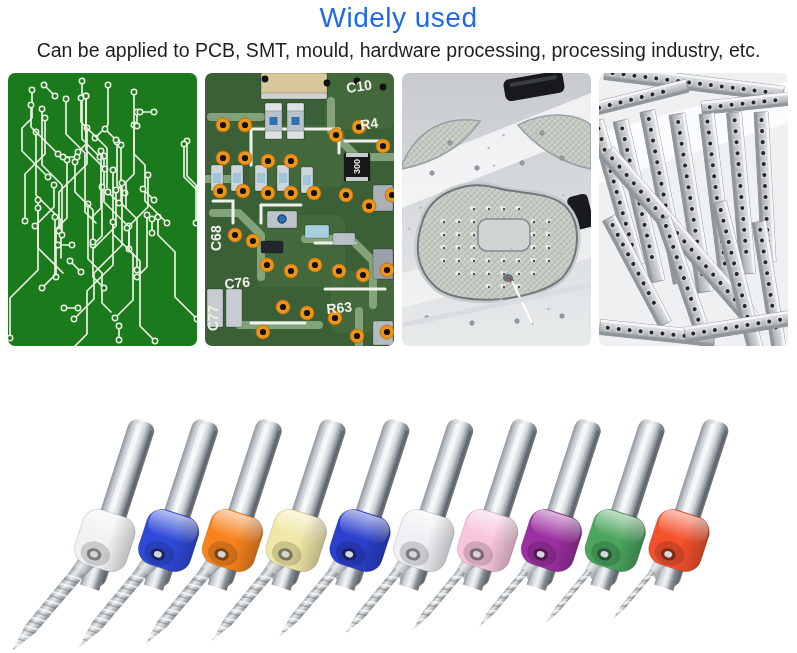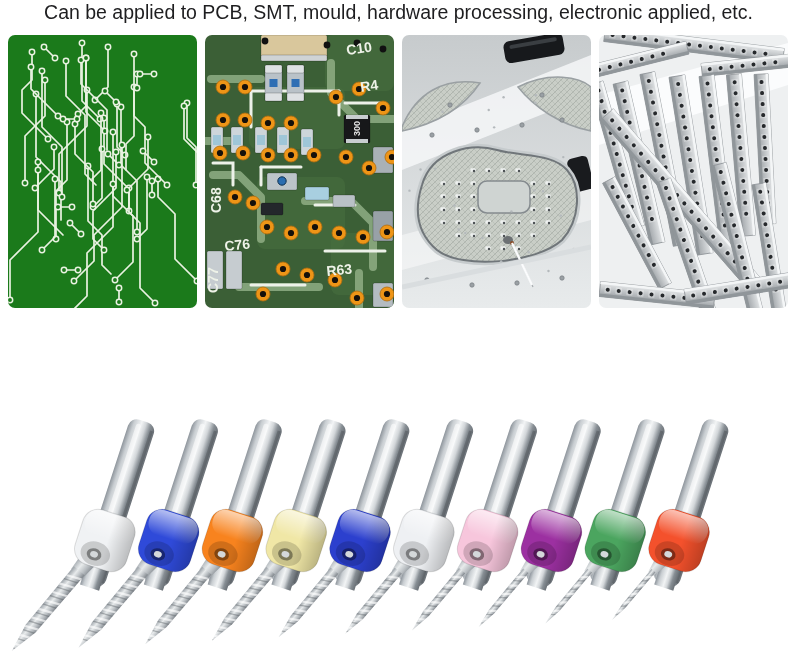--- a/index.html
+++ b/index.html
@@ -10,21 +10,22 @@
   .subtitle{margin:0 0 11px 0;text-align:center;font-size:19.5px;color:#1e1e20;line-height:24px;}
   .photos{display:flex;gap:8px;padding:0 8px;}
   .photo{width:189px;height:273px;border-radius:7px;overflow:hidden;display:block;flex:0 0 auto;}
   .drills{position:absolute;left:0;top:400px;width:797px;height:253px;display:block;}
   svg text{font-family:"Liberation Sans",sans-serif;}
 </style>
 </head>
 <body>
 
 <div class="page">
-  <p class="subtitle">Can be applied to PCB, SMT, mould, hardware processing, electronic applied, etc.</p>
+  <h1 class="title" style="color: rgb(33, 105, 232);">Widely used</h1>
+  <p class="subtitle">Can be applied to PCB, SMT, mould, hardware processing, processing industry, etc.</p>
 
   <div class="photos">
     <svg id="ph1" class="photo" viewBox="0 0 189 273">
         <rect x="0" y="0" width="189" height="273" fill="#1b7a1b"></rect>
         <path d="M96 83 L96 129 L121 154 L121 176" fill="none" stroke="#eaf2e2" stroke-width="1.7" stroke-linecap="round" stroke-linejoin="round"></path>
         <circle cx="96" cy="83" r="2.7" fill="#1b7a1b" stroke="#eaf2e2" stroke-width="1.5"></circle>
         <circle cx="121" cy="176" r="2.7" fill="#1b7a1b" stroke="#eaf2e2" stroke-width="1.5"></circle>
         <path d="M113 72 L113 130 L129 146 L129 197" fill="none" stroke="#eaf2e2" stroke-width="1.7" stroke-linecap="round" stroke-linejoin="round"></path>
         <circle cx="113" cy="72" r="2.7" fill="#1b7a1b" stroke="#eaf2e2" stroke-width="1.5"></circle>
         <circle cx="129" cy="197" r="2.7" fill="#1b7a1b" stroke="#eaf2e2" stroke-width="1.5"></circle>

